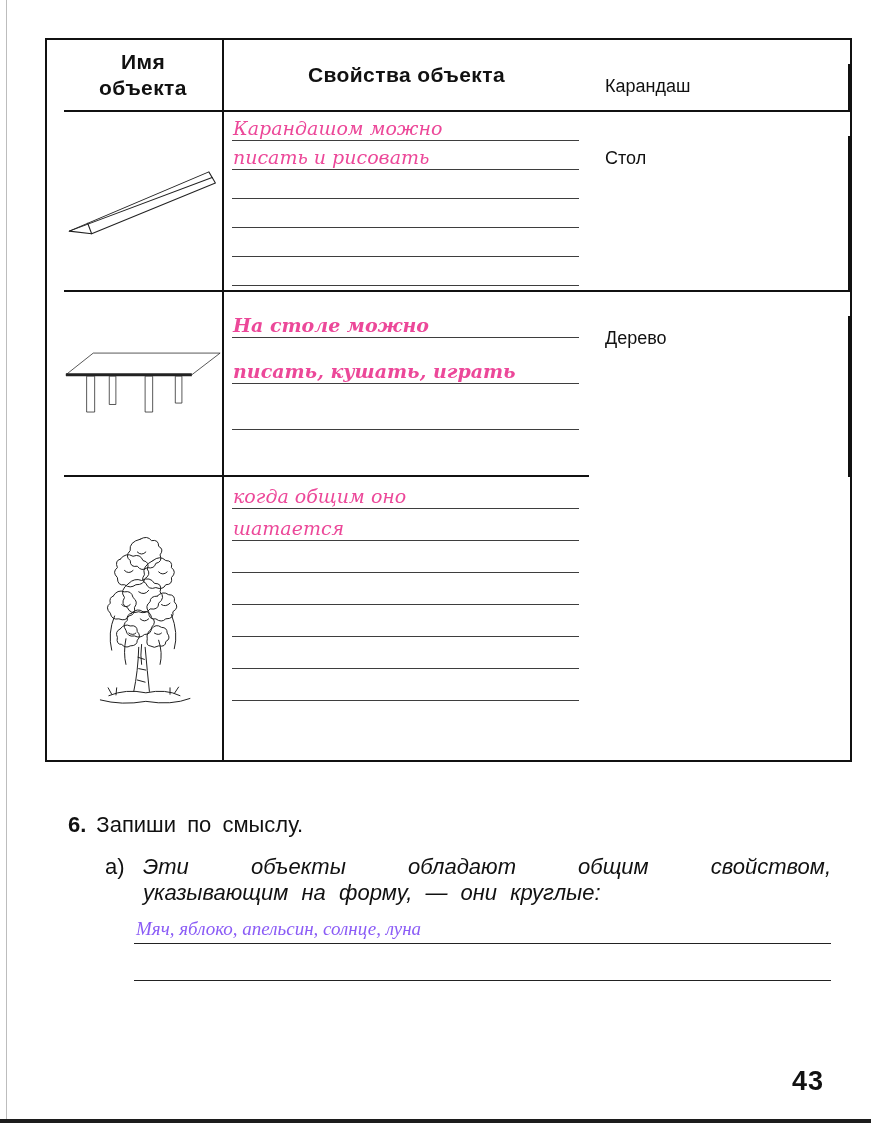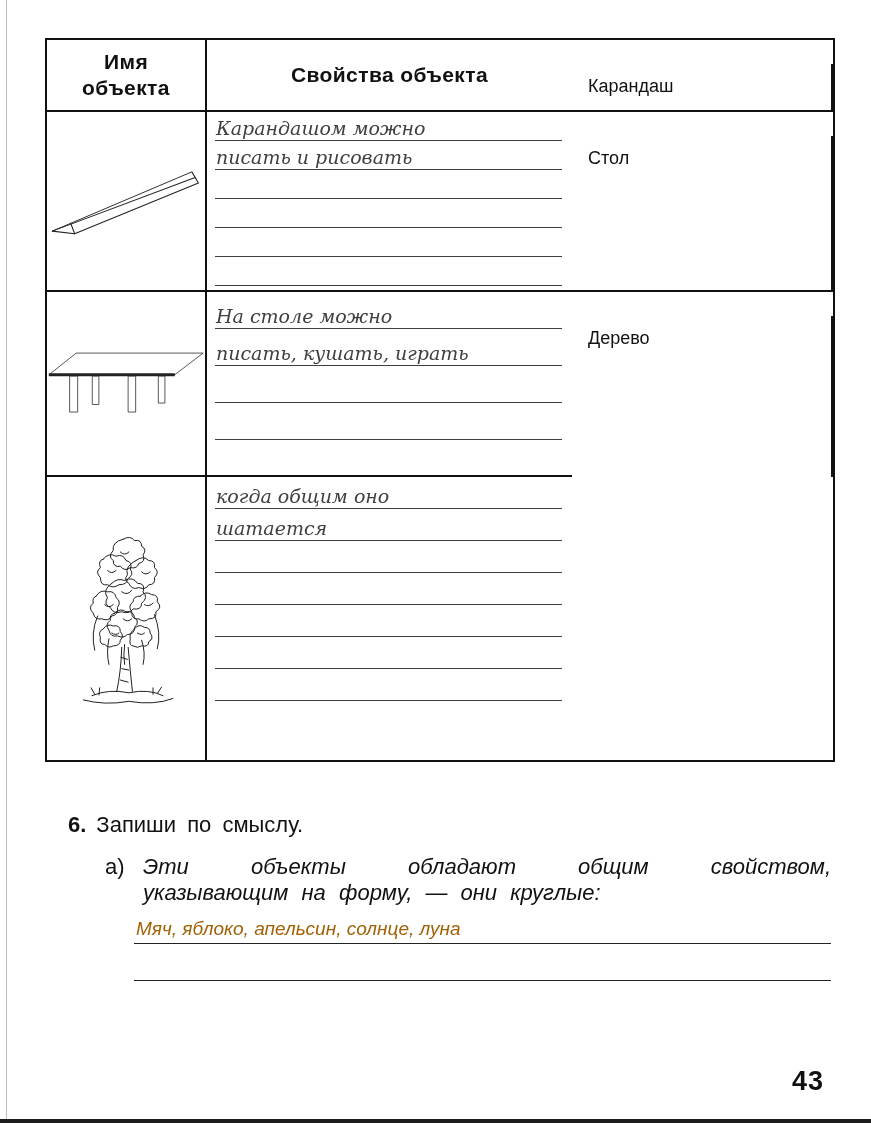--- a/index.html
+++ b/index.html
@@ -21,64 +21,65 @@
   }
 
   
   .obj-table {
     position:absolute; left:45px; top:38px;
     display:grid;
     grid-template-columns:160px 365px 261px;
     grid-template-rows:72px 180px 185px 283px;
     border:2px solid #111;
     background:#fff;
+    padding-left:17px;
   }
   .cell { border-right:2px solid #111; border-bottom:2px solid #111; overflow:hidden; }
   .cell.last-col { border-right:none; }
   .cell.last-row { border-bottom:none; }
 
   .head {
     display:flex; align-items:center; justify-content:center;
     text-align:center;
     font-weight:bold; font-size:21px; letter-spacing:0.4px;
     line-height:1.25;
   }
   .head.narrow { padding:4px 26px; }
 
   .name-cell { font-size:18px; padding:12px 4px 0 16px;margin-top:24px; }
 
   .img-cell { display:flex; align-items:center; justify-content:center; }
 
   .props-cell { padding:0 10px 0 8px; }
   .wline { position:relative; border-bottom:1.7px solid #3e3e3e; }
   .r1 .wline { height:29px; }
-  .r2 .wline { height:37px; }
+  .r2 .wline { height:46px;font-weight:bold; }
   .r3 .wline { height:32px; }
   .hw {
     position:absolute; left:1px; bottom:1px;
     font-family:"DejaVu Serif", serif; font-style:italic;
-    font-size:19px; color:#404040; white-space:nowrap;
+    font-size:19px; color:#ec4899; white-space:nowrap;
   }
 
   
   .exercise { position:absolute; left:68px; top:812px; width:763px; font-size:22px; }
   .ex-title { display:flex; gap:10px; align-items:baseline; }
   .ex-num { font-weight:bold; }
   .ex-title-text { word-spacing:5px;text-align:right; }
   .ex-body { margin-top:16px; margin-left:37px; display:flex; }
   .ex-label { width:38px; flex:none; }
   .ex-lines { flex:1;font-style:italic; }
   .ex-just { text-align:justify; text-align-last:justify; }
   .ex-l2 { word-spacing:7px; }
   .answer-block { margin-top:12px; margin-left:66px; }
   .answer-line {
     border-bottom:1.7px solid #222;
     padding:0 0 3px 2px;
-    font-family:Liberation Sans, sans-serif; font-style:italic;
-    font-size:19px; color:#a16207;
+    font-family:Liberation Serif, serif; font-style:italic;
+    font-size:19px; color:#8b5cf6;
   }
   .answer-blank { height:37px; border-bottom:1.7px solid #222; }
 
   .page-num {
     position:absolute; right:47px; bottom:26px;
     font-weight:bold; font-size:27px; letter-spacing:1px;
   }
 
   svg { display:block; }
 </style>

